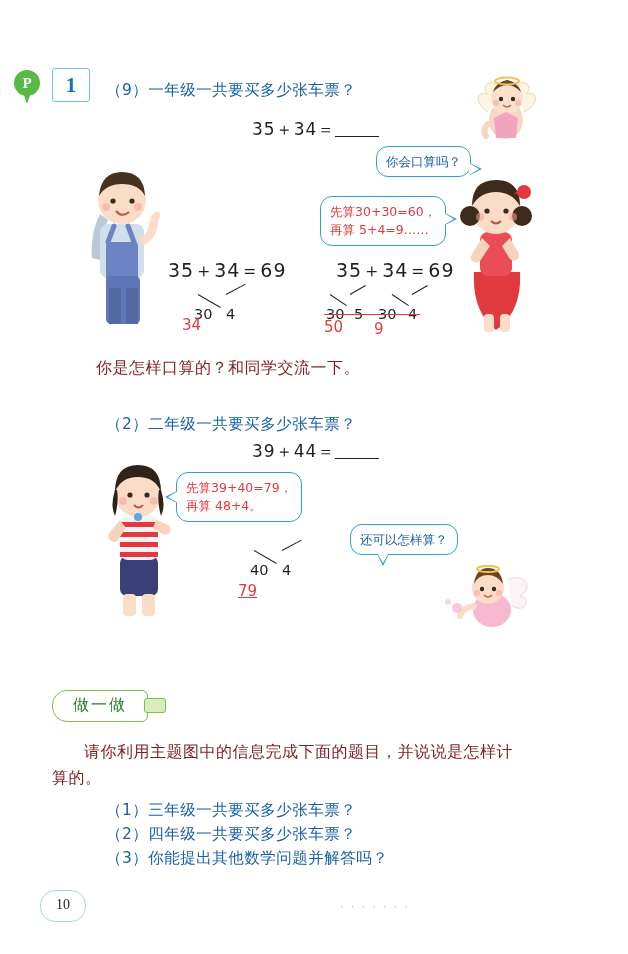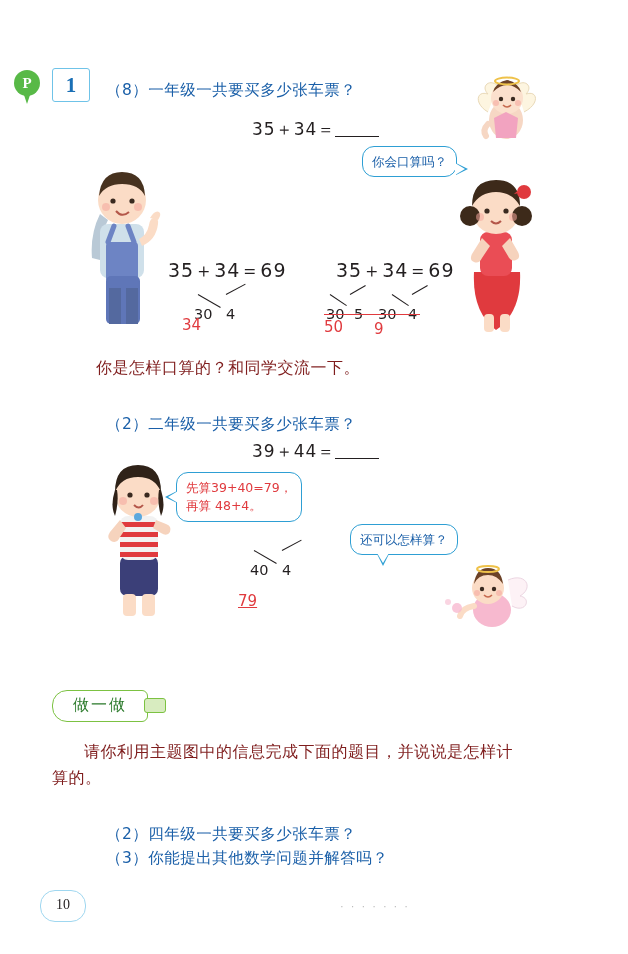--- a/index.html
+++ b/index.html
@@ -290,21 +290,21 @@
   <div class="ex-badge">
     <div class="pin">
       <div class="pin-circle"><span>P</span></div>
       <div class="pin-tail"></div>
     </div>
     <div class="num-box">
       <span>1</span>
     </div>
   </div>
 
-  <div class="q-text" style="left:106px; top:80px;">（8）一年级一共要买多少张车票？</div>
+  <div class="q-text" style="left:106px; top:80px;">（9）一年级一共要买多少张车票？</div>
 
   <div class="eq-line" style="left:252px; top:118px;">
     <span>35＋34＝</span><span class="blank-ul"></span>
   </div>
 
   <div class="figure" style="left:470px; top:68px; width:80px; height:78px;">
     <svg width="80" height="78" viewBox="0 0 80 78">
       <ellipse cx="36" cy="52" rx="17" ry="19" fill="#f6d7c4"></ellipse>
       <path d="M18 44 C4 36 6 22 18 26 C10 18 20 10 28 18" fill="#fdf5e0" stroke="#e9d9b8" stroke-width="1"></path>
       <path d="M54 44 C70 36 68 22 56 26 C64 18 54 10 46 18" fill="#fdf5e0" stroke="#e9d9b8" stroke-width="1"></path>
@@ -314,21 +314,21 @@
       <circle cx="31" cy="31" r="2.2" fill="#3a2a20"></circle>
       <circle cx="43" cy="31" r="2.2" fill="#3a2a20"></circle>
       <path d="M33 37 Q37 41 41 37" stroke="#c6694f" stroke-width="1.6" fill="none"></path>
       <circle cx="26" cy="35" r="3" fill="#f6a9a0" opacity="0.6"></circle>
       <circle cx="48" cy="35" r="3" fill="#f6a9a0" opacity="0.6"></circle>
       <path d="M24 50 L36 44 L48 50 L46 70 L26 70 Z" fill="#f2a3c0"></path>
       <path d="M18 56 q-6 6 -2 12" stroke="#f6d7c4" stroke-width="6" fill="none" stroke-linecap="round"></path>
     </svg>
   </div>
 
-  <div class="bubble" style="left:362px; top:146px;">
+  <div class="bubble" style="left:376px; top:146px;">
     <span>你会口算吗？</span>
     <span class="tail tail-right"></span>
     <span class="tail tail-right-in"></span>
   </div>
 
   <div class="figure" style="left:78px; top:168px; width:92px; height:162px;">
     <svg width="92" height="162" viewBox="0 0 92 162">
       <path d="M22 46 q-10 20 -8 44 l8 2 q0 -26 8 -40 Z" fill="#b9c9d6"></path>
       <rect x="22" y="56" width="44" height="54" rx="8" fill="#cfe0ea"></rect>
       <rect x="28" y="74" width="32" height="40" rx="4" fill="#6d84c4"></rect>
@@ -364,20 +364,26 @@
       <path d="M43 45 q5 5 10 0" stroke="#b4574a" stroke-width="2" fill="none"></path>
       <circle cx="32" cy="41" r="4" fill="#f4a69c" opacity="0.55"></circle>
       <circle cx="65" cy="41" r="4" fill="#f4a69c" opacity="0.55"></circle>
       <path d="M66 18 q10 -10 16 0 q-8 -2 -16 0" fill="#e03a3e"></path>
       <circle cx="76" cy="16" r="7" fill="#e03a3e"></circle>
       <rect x="36" y="138" width="10" height="18" rx="4" fill="#fbdcc6"></rect>
       <rect x="52" y="138" width="10" height="18" rx="4" fill="#fbdcc6"></rect>
     </svg>
   </div>
 
+  <div class="bubble red" style="left:320px; top:196px; line-height:18px;">
+    <div>先算30+30=60，</div>
+    <div>再算 5+4=9……</div>
+    <span class="tail tail-right"></span>
+    <span class="tail tail-right-in"></span>
+  </div>
 
   <div class="decomp" style="left:168px; top:258px;">
     <div class="eq">35＋34＝69</div>
     <div class="parts" style="width:120px;">
       <div class="blk-line" style="left:30px; top:10px; width:26px; transform:rotate(30deg); transform-origin:left center;"></div>
       <div class="blk-line" style="left:58px; top:10px; width:22px; transform:rotate(-28deg); transform-origin:left center;"></div>
       <div class="part-num" style="left:26px; top:22px;">30</div>
       <div class="part-num" style="left:58px; top:22px;">4</div>
     </div>
     <div class="red-num" style="left:14px; top:58px;">34</div>
@@ -465,33 +471,34 @@
     </svg>
   </div>
 
   <div class="decomp" style="left:224px; top:540px;">
     <div class="parts" style="width:120px;">
       <div class="blk-line" style="left:30px; top:10px; width:26px; transform:rotate(30deg); transform-origin:left center;"></div>
       <div class="blk-line" style="left:58px; top:10px; width:22px; transform:rotate(-28deg); transform-origin:left center;"></div>
       <div class="part-num" style="left:26px; top:22px;">40</div>
       <div class="part-num" style="left:58px; top:22px;">4</div>
     </div>
-    <div class="red-num" style="left:14px; top:52px;text-decoration:underline;">79</div>
+    <div class="red-num" style="left:14px; top:42px;text-decoration:underline;">79</div>
   </div>
 
   <div class="tag">
     <div class="tag-body">
       <span>做一做</span>
     </div>
     <div class="tag-knob"></div>
   </div>
 
   <div class="body-text" style="left:84px; top:742px;">请你利用主题图中的信息完成下面的题目，并说说是怎样计</div>
   <div class="body-text" style="left:52px; top:768px;font-family:Liberation Serif, serif;">算的。</div>
 
+  <div class="q-text" style="left:106px; top:800px;">（1）三年级一共要买多少张车票？</div>
   <div class="q-text" style="left:106px; top:824px;">（2）四年级一共要买多少张车票？</div>
   <div class="q-text" style="left:106px; top:848px;">（3）你能提出其他数学问题并解答吗？</div>
 
   <div class="pagenum">
     <span>10</span>
   </div>
 
   <div class="dots-line">· · · · · · ·</div>
 
 </div>

